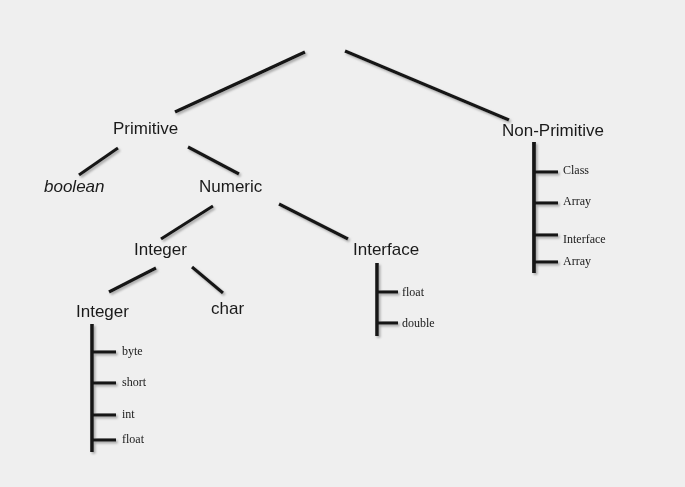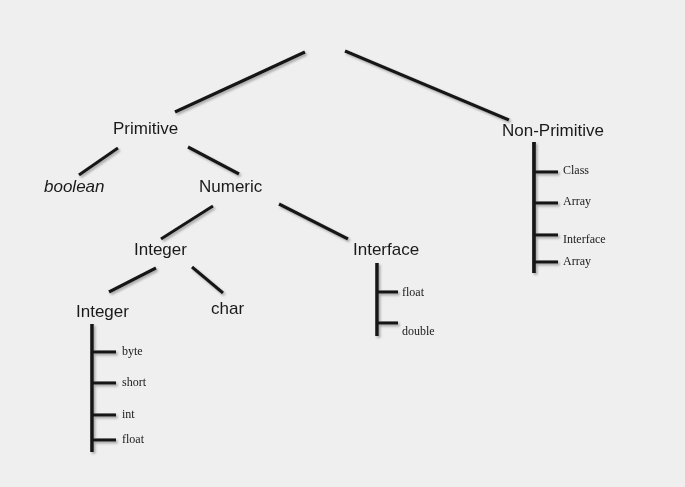--- a/index.html
+++ b/index.html
@@ -110,20 +110,20 @@
 
   <div class="node-label" style="left:76px; top:302px;">Integer</div>
   <div class="node-label" style="left:200px; top:299px;margin-left:11px;">char</div>
 
   <div class="leaf-label" style="left:122px; top:342px;">byte</div>
   <div class="leaf-label" style="left:122px; top:373px;">short</div>
   <div class="leaf-label" style="left:122px; top:405px;">int</div>
   <div class="leaf-label" style="left:122px; top:430px;">float</div>
 
   <div class="leaf-label" style="left:402px; top:283px;">float</div>
-  <div class="leaf-label" style="left:402px; top:322px;">double</div>
+  <div class="leaf-label" style="left:402px; top:314px;">double</div>
 
   <div class="leaf-label" style="left:563px; top:161px;">Class</div>
   <div class="leaf-label" style="left:563px; top:192px;text-align:right;">Array</div>
   <div class="leaf-label" style="left:563px; top:230px;">Interface</div>
   <div class="leaf-label" style="left:563px; top:252px;">Array</div>
 
 </div>
 
 </body></html>

